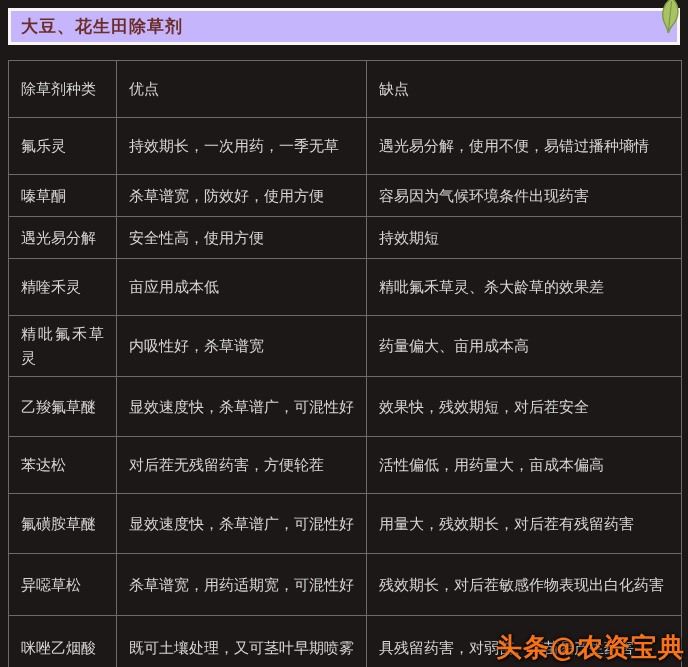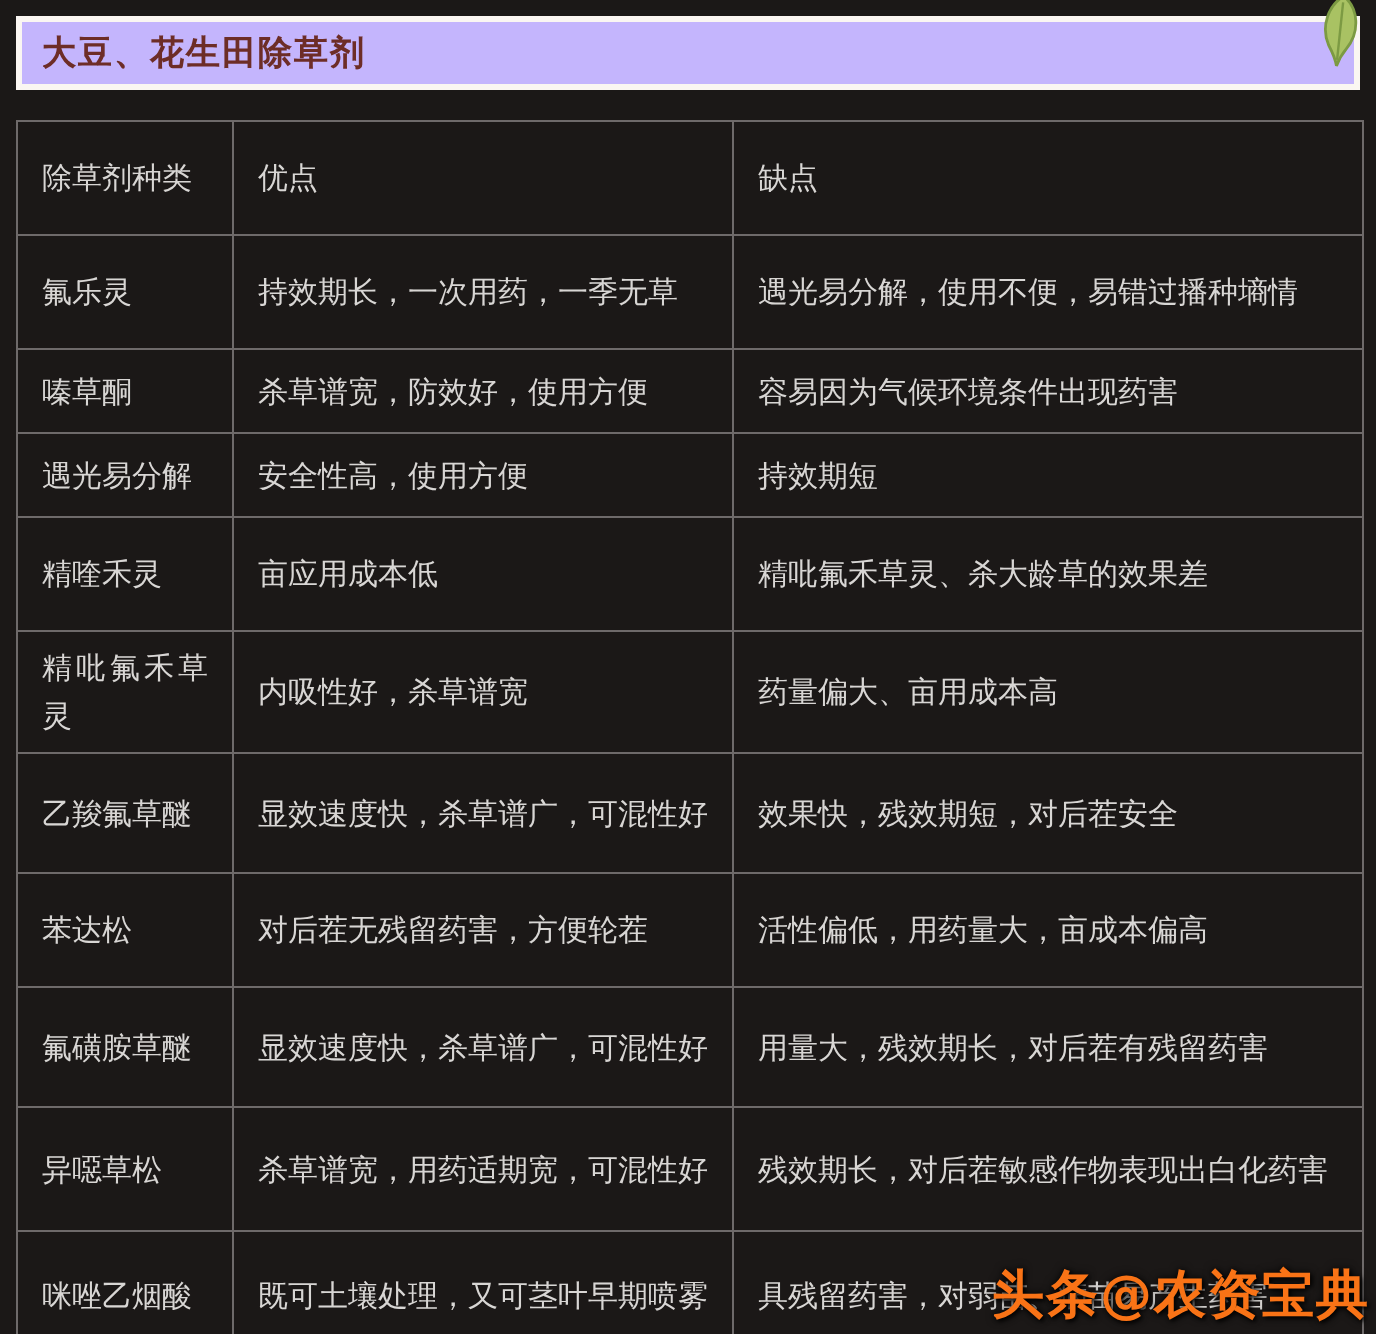--- a/index.html
+++ b/index.html
@@ -67,21 +67,21 @@
     padding: 6px 12px;
     text-align: justify;
     vertical-align: middle;
     overflow: hidden;
   }
   tr.h42 { height: 42px; }
   tr.h43 { height: 57px; }
   tr.h44 { height: 44px; }
   tr.h55 { height: 55px; }
   tr.h60 { height: 60px; }
-  tr.h62 { height: 62px; }
+  tr.h62 { height: 62px; font-family: Liberation Serif, serif; }
   tr.h64 { height: 64px; margin-left: 21px; }
 
   
   .watermark {
     position: absolute;
     right: 3px;
     bottom: 2px;
     z-index: 3;
     color: #f97316;
     font-size: 26px;

